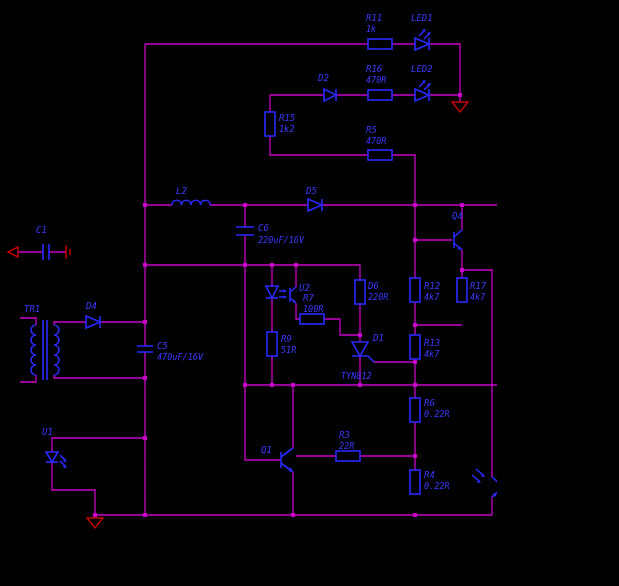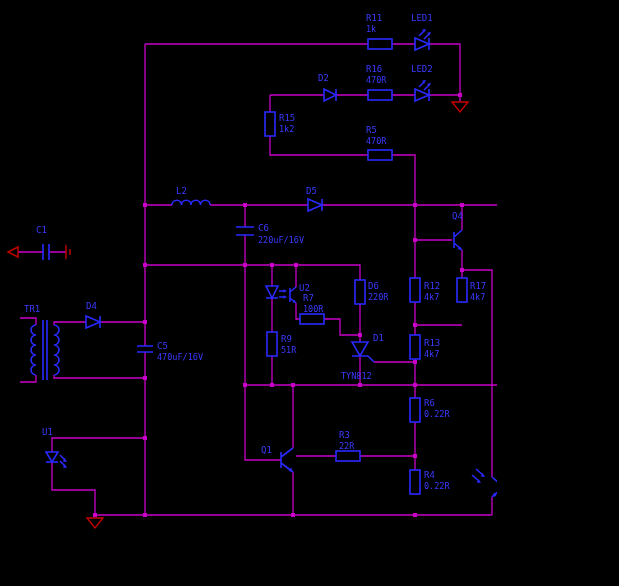--- a/index.html
+++ b/index.html
@@ -1,16 +1,16 @@
 <!DOCTYPE html>
 <html style="--background: #000000; --wire: #C800C8; --component: #2A2AFF; --label: #3A3AFF; --ground: #C80000;"><head>
 <meta charset="utf-8">
 <style>
   html,body{margin:0;padding:0;background:#000;}
-  .stage{position:relative;width:497px;height:586px;background:var(--background,#000);overflow:hidden;}
+  .stage{position:relative;width:497px;height:586px;background:var(--background,#000);overflow:hidden;font-style:italic;}
   svg{display:block;}
   .wire{stroke:var(--wire,#C800C8);stroke-width:1.3;fill:none;}
   .dot{fill:var(--wire,#C800C8);stroke:none;}
   .term{stroke:var(--wire,#C800C8);stroke-width:1.3;fill:none;}
   .cmp{stroke:var(--component,#2A2AFF);stroke-width:1.6;fill:none;}
   .cmpf{fill:var(--component,#2A2AFF);stroke:none;}
   .gnd{stroke:var(--ground,#C80000);stroke-width:1.4;fill:none;}
   text{fill:var(--label,#3A3AFF);font-family:"DejaVu Sans Mono",monospace;font-size:9px;}
   .val{font-size:8.5px;}
 </style>

